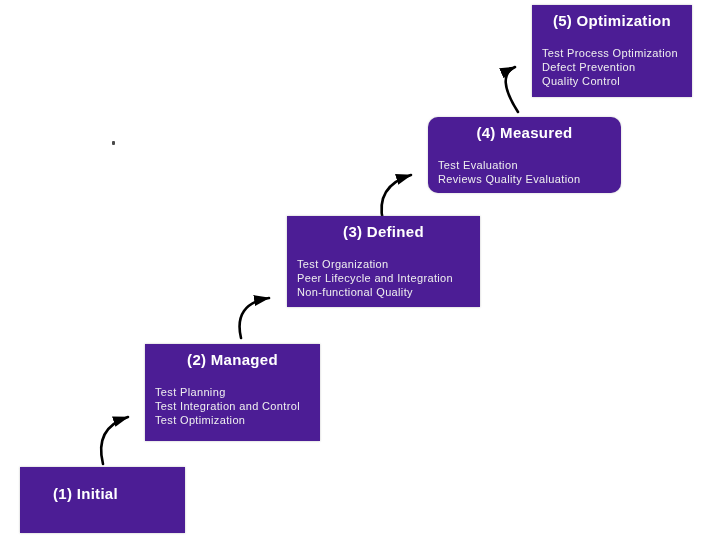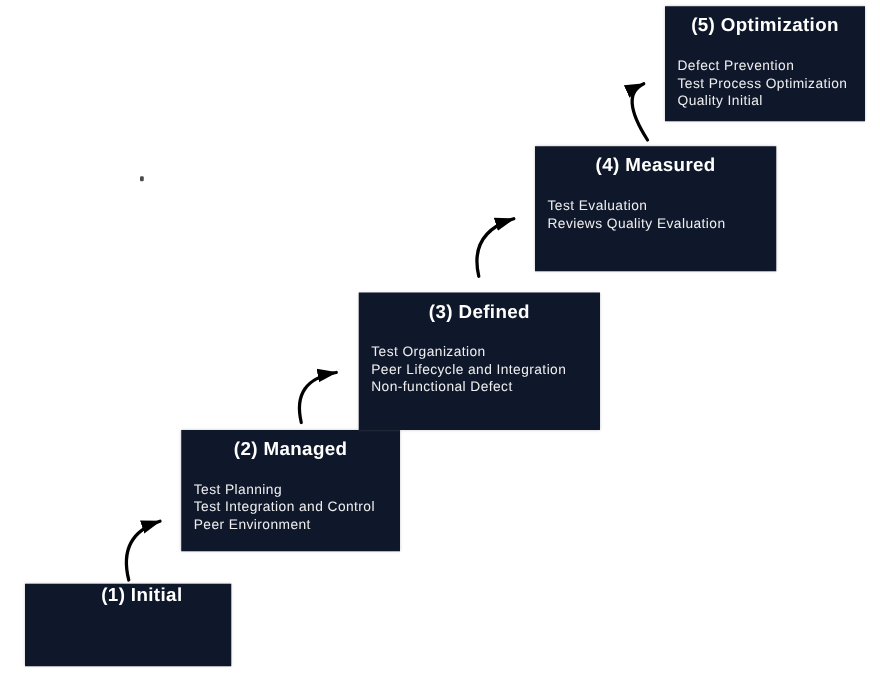--- a/index.html
+++ b/index.html
@@ -10,43 +10,42 @@
     font-family: "Liberation Sans", "DejaVu Sans", sans-serif;
     overflow: hidden;
   }
   .canvas {
     position: absolute;
     left: 0; top: 0;
     width: 704px; height: 540px;
   }
   .level-box {
     position: absolute;
-    background: #0f172a;
+    background: #4c1d95;
     color: #ffffff;
     box-shadow: 0 0 2px rgba(120,120,120,0.45);
   }
   .b1 { left: 20px;  top: 467px; width: 165px; height: 66px; }
   .b2 { left: 145px; top: 344px; width: 175px; height: 97px; }
-  .b3 { left: 287px; top: 234px; width: 193px; height: 110px; }
-  .b4 { left: 428px; top: 117px; width: 193px; height: 100px; }
+  .b3 { left: 287px; top: 216px; width: 193px; height: 91px; }
+  .b4 { left: 428px; top: 117px; width: 193px; height: 76px; border-radius: 10px; }
   .b5 { left: 532px; top: 5px;   width: 160px; height: 92px; }
   .level-title {
     padding-top: 7px;
     text-align: center;
     font-size: 15px;
     font-weight: bold;
     letter-spacing: 0.3px;
     color: #ffffff;
     white-space: nowrap;
   }
   .b1 .level-title {
     text-align: left;
     padding-left: 33px;
-    padding-top: 1px;
-    margin-left: 28px;
+    padding-top: 18px;
   }
   .level-items {
     margin-top: 17px;
     padding-left: 10px;
     font-size: 11px;
     line-height: 14px;
     letter-spacing: 0.35px;
     color: #efefef;
     white-space: nowrap;
   }
@@ -86,43 +85,43 @@
 
   <div class="level-box b1">
     <div class="level-title">(1) Initial</div>
   </div>
 
   <div class="level-box b2">
     <div class="level-title">(2) Managed</div>
     <div class="level-items">
       <span class="level-item">Test Planning</span>
       <span class="level-item">Test Integration and Control</span>
-      <span class="level-item">Peer Environment</span>
+      <span class="level-item">Test Optimization</span>
     </div>
   </div>
 
   <div class="level-box b3">
     <div class="level-title">(3) Defined</div>
     <div class="level-items">
       <span class="level-item">Test Organization</span>
       <span class="level-item">Peer Lifecycle and Integration</span>
-      <span class="level-item">Non-functional Defect</span>
+      <span class="level-item">Non-functional Quality</span>
     </div>
   </div>
 
   <div class="level-box b4">
     <div class="level-title">(4) Measured</div>
     <div class="level-items">
       <span class="level-item">Test Evaluation</span>
       <span class="level-item">Reviews Quality Evaluation</span>
     </div>
   </div>
 
   <div class="level-box b5">
     <div class="level-title">(5) Optimization</div>
     <div class="level-items">
+      <span class="level-item">Test Process Optimization</span>
       <span class="level-item">Defect Prevention</span>
-      <span class="level-item">Test Process Optimization</span>
-      <span class="level-item">Quality Initial</span>
+      <span class="level-item">Quality Control</span>
     </div>
   </div>
 
 </div>
 
 </body></html>

